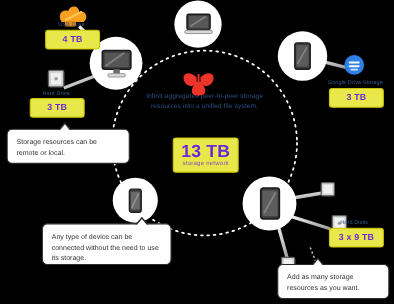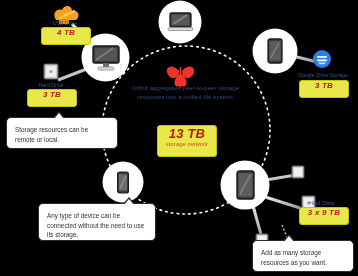--- a/index.html
+++ b/index.html
@@ -43,40 +43,39 @@
     align-items: center;
     justify-content: center;
   }
 
   
   .chip {
     position: absolute;
     background: #e8e84a;
     border: 1.2px solid #c9c400;
     border-radius: 3px;
-    color: #b91c1c;
+    color: #6d28d9;
     font-weight: bold;
     text-align: center;
     display: flex;
     flex-direction: column;
     align-items: center;
-    justify-content: flex-start;
+    justify-content: center;
     letter-spacing: .2px;
-    font-style: italic;
   }
   .chip .big { font-size: 8px; line-height: 10px; }
   .chip .sub { font-size: 5px; font-weight: normal; line-height: 6px; opacity: .8; }
 
   .chip-center {
     width: 58px;
     height: 30px;
     left: 157px;
     top: 125px;
   }
-  .chip-center .big { font-size: 13px; line-height: 15px; }
+  .chip-center .big { font-size: 16px; line-height: 15px; }
   .chip-center .sub { font-size: 5.5px; }
 
   .chip-small { width: 48px; height: 16px; }
 
   
   .caption {
     position: absolute;
     font-size: 5px;
     color: #3a5a8c;
     letter-spacing: .1px;

